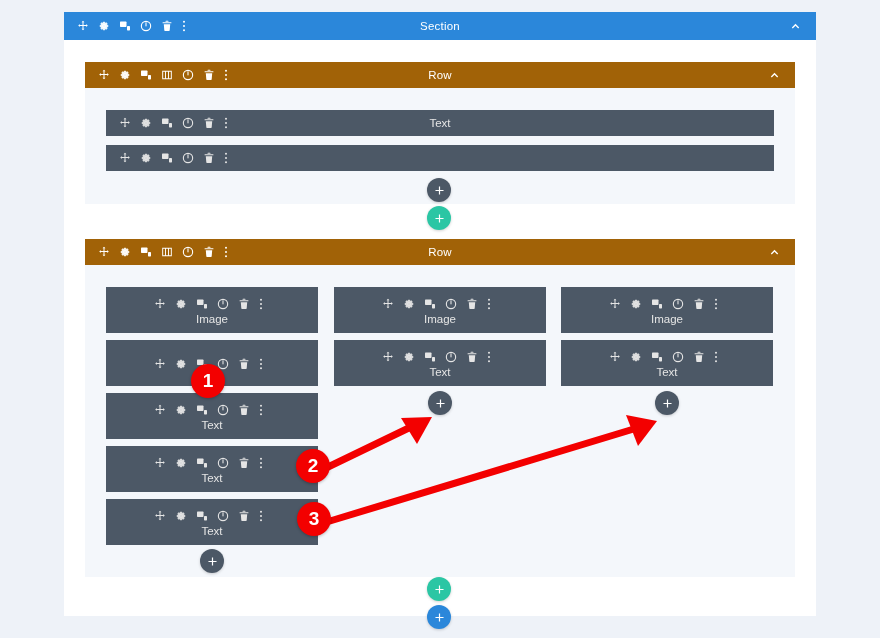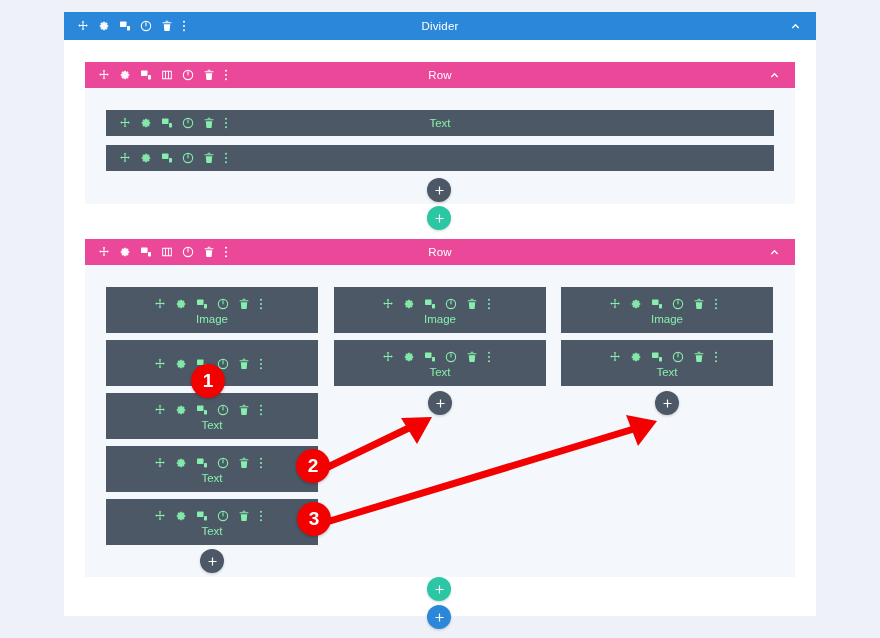--- a/index.html
+++ b/index.html
@@ -34,34 +34,34 @@
   .bar .bar-title {
     position: absolute; left: 0; right: 0;
     text-align: center;
     font-size: 11.5px;
     letter-spacing: .2px;
     pointer-events: none;
   }
   .bar .chev { position: absolute; right: 14px; top: 50%; transform: translateY(-50%); }
 
   .bar-section { left: 64px; top: 12px; width: 752px; height: 28px; background: #2b87da; }
-  .bar-row     { height: 26px; background: #ec4899; }
+  .bar-row     { height: 26px; background: #a16207; }
   .row1-bar { left: 85px; top: 62px;  width: 710px; }
   .row2-bar { left: 85px; top: 239px; width: 710px; }
 
   
   .row-body { position: absolute; background: #f4f7fb; }
   .row1-body { left: 85px; top: 88px;  width: 710px; height: 116px; }
   .row2-body { left: 85px; top: 265px; width: 710px; height: 312px; }
 
   
   .module {
     position: absolute;
     background: #4c5866;
-    color: #86efac;
+    color: #e5e5e5;
     user-select: none;
   }
   .module.inline {
     display: flex; align-items: center;
     height: 26px;
   }
   .module.inline .tools {
     display: flex; align-items: center; gap: 9px;
     padding-left: 13px;
   }
@@ -161,21 +161,21 @@
           </svg>
         </span>
       <span class="ic ic-dots">
           <svg viewBox="0 0 6 20">
             <circle cx="3" cy="3" r="1.7"></circle>
             <circle cx="3" cy="10" r="1.7"></circle>
             <circle cx="3" cy="17" r="1.7"></circle>
           </svg>
         </span>
     </div>
-    <div class="bar-title">Divider</div>
+    <div class="bar-title">Section</div>
     <span class="ic ic-chev chev">
         <svg viewBox="0 0 24 24">
           <path d="M12 8.3l8 8-2.1 2.1-5.9-5.9-5.9 5.9L4 16.3z"></path>
         </svg>
       </span>
   </div>
 
   <div class="bar bar-row row1-bar">
     <div class="tools">
       <span class="ic">

